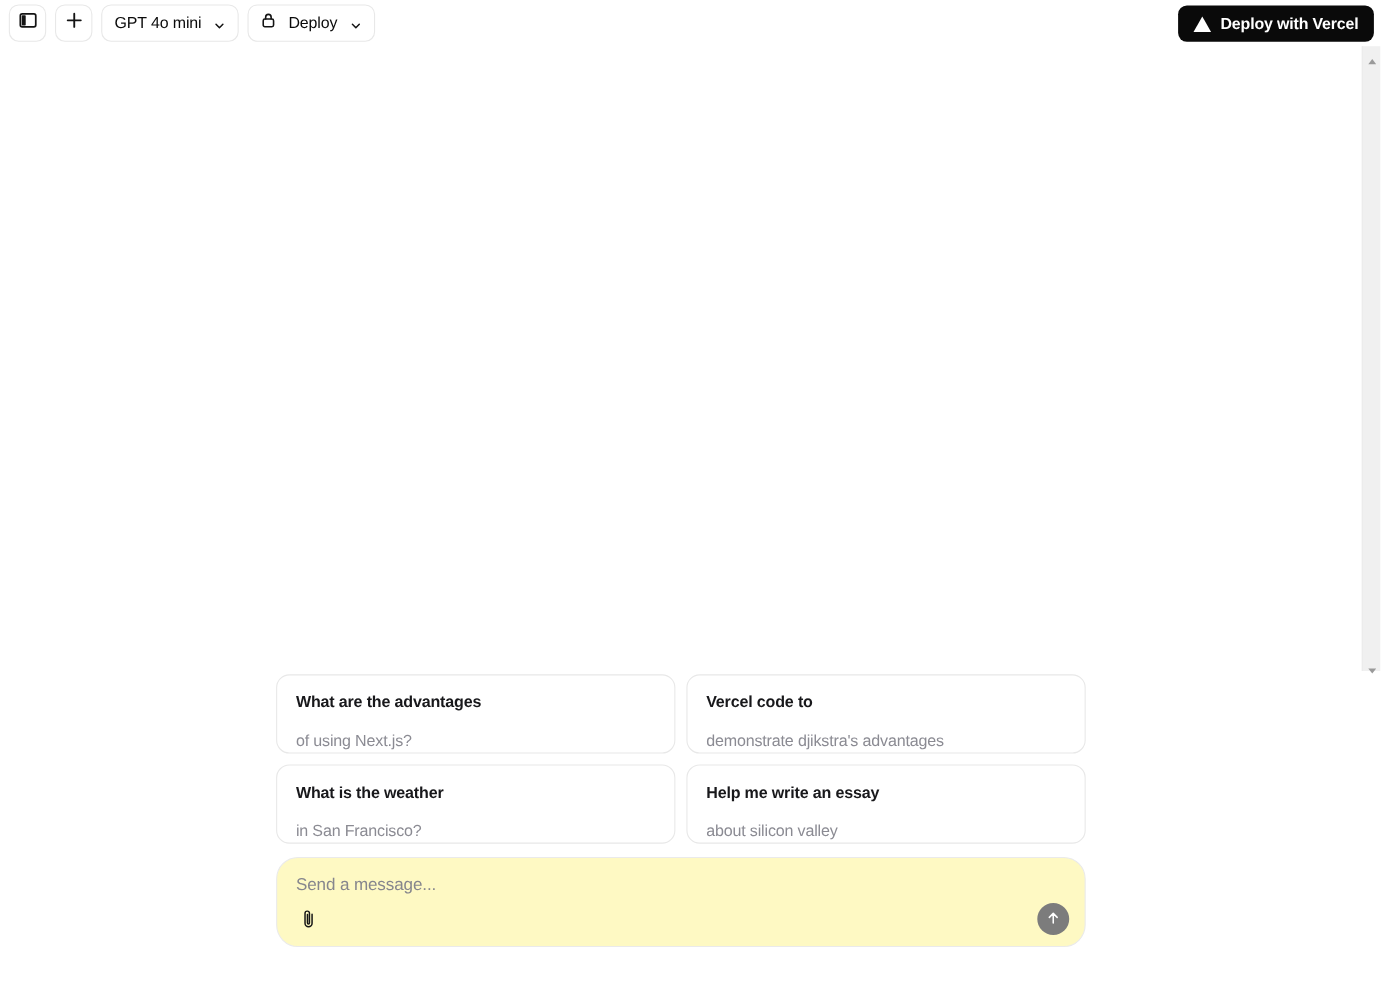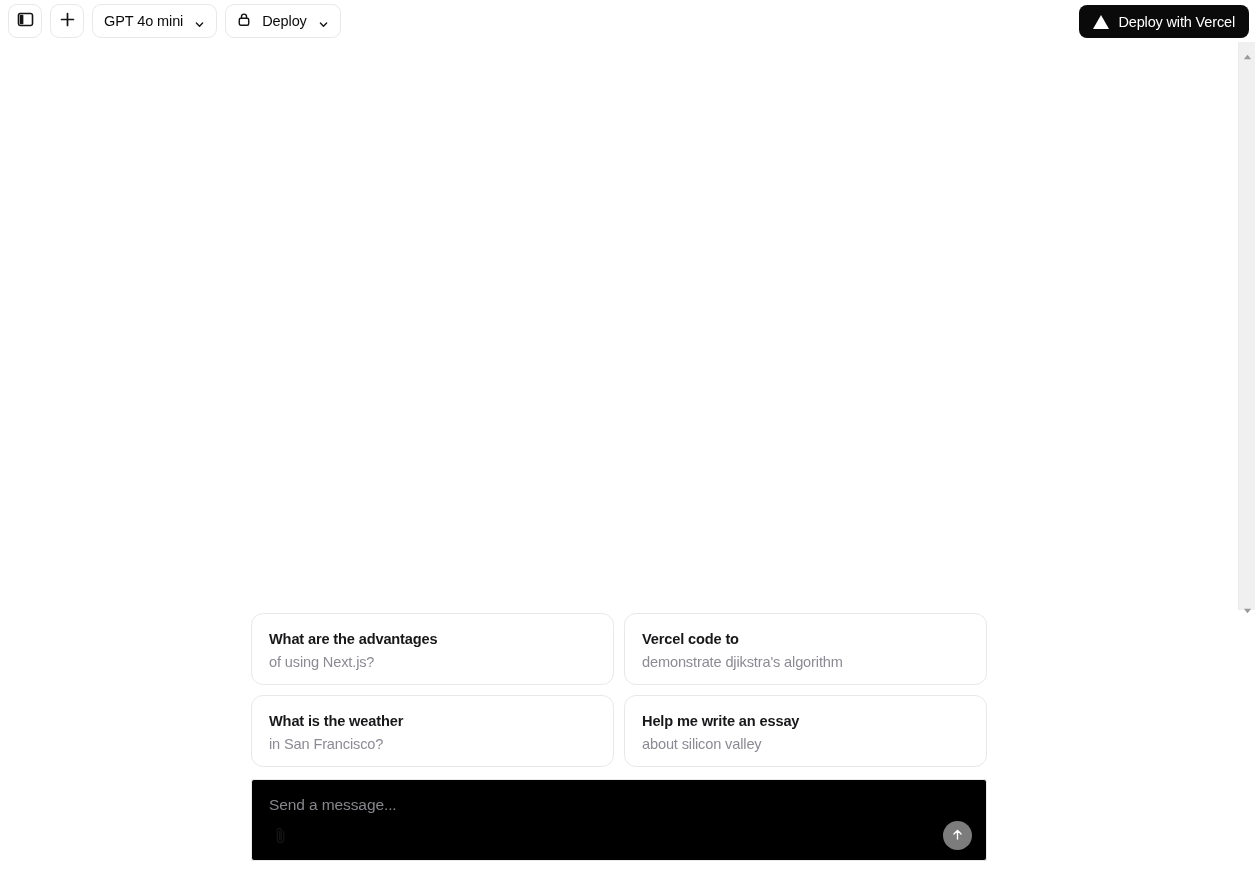--- a/index.html
+++ b/index.html
@@ -83,21 +83,21 @@
     display: flex;
     align-items: center;
     gap: 9px;
     padding: 0 14px;
     cursor: pointer;
   }
 
   .deploy-label {
     color: #ffffff;
     font-size: 14.5px;
-    font-weight: 400;
+    font-weight: 700;
     white-space: nowrap;
     letter-spacing: -0.15px;
   }
 
   .vercel-tri {
     width: 0; height: 0;
     border-left: 8px solid transparent;
     border-right: 8px solid transparent;
     border-bottom: 14px solid #ffffff;
   }
@@ -172,29 +172,30 @@
     line-height: 1.55;
     letter-spacing: -0.15px;
   }
 
   .sugg-sub {
     font-size: 14.6px;
     font-weight: 400;
     color: #8b8b93;
     line-height: 1.62;
     letter-spacing: -0.15px;
+    margin-top: 12px;
   }
 
   .input-wrap {
     position: relative;
     width: 736px;
     height: 82px;
-    background: #000000;
+    background: #fef9c3;
     border: 1px solid #eaeaea;
-    border-radius: 3px;
+    border-radius: 20px;
     padding: 14px 17px;
   }
 
   .placeholder {
     font-size: 15.5px;
     color: #86868d;
     letter-spacing: -0.1px;
     line-height: 1.4;
   }
 
@@ -304,21 +305,21 @@
 
       <div class="suggestions">
 
         <div class="sugg-card">
           <div class="sugg-title">What are the advantages</div>
           <div class="sugg-sub">of using Next.js?</div>
         </div>
 
         <div class="sugg-card">
           <div class="sugg-title">Vercel code to</div>
-          <div class="sugg-sub">demonstrate djikstra's algorithm</div>
+          <div class="sugg-sub">demonstrate djikstra's advantages</div>
         </div>
 
         <div class="sugg-card">
           <div class="sugg-title">What is the weather</div>
           <div class="sugg-sub">in San Francisco?</div>
         </div>
 
         <div class="sugg-card">
           <div class="sugg-title">Help me write an essay</div>
           <div class="sugg-sub">about silicon valley</div>

